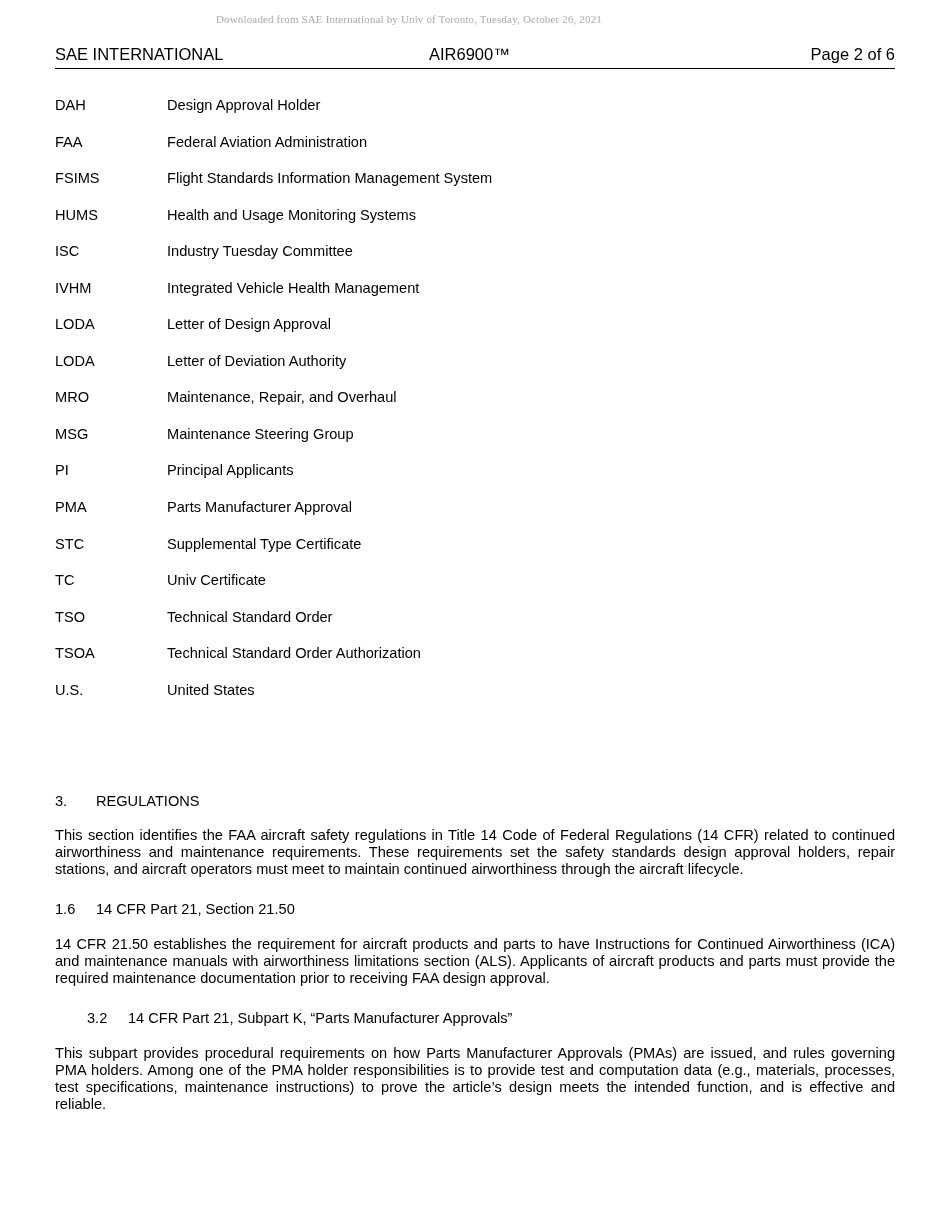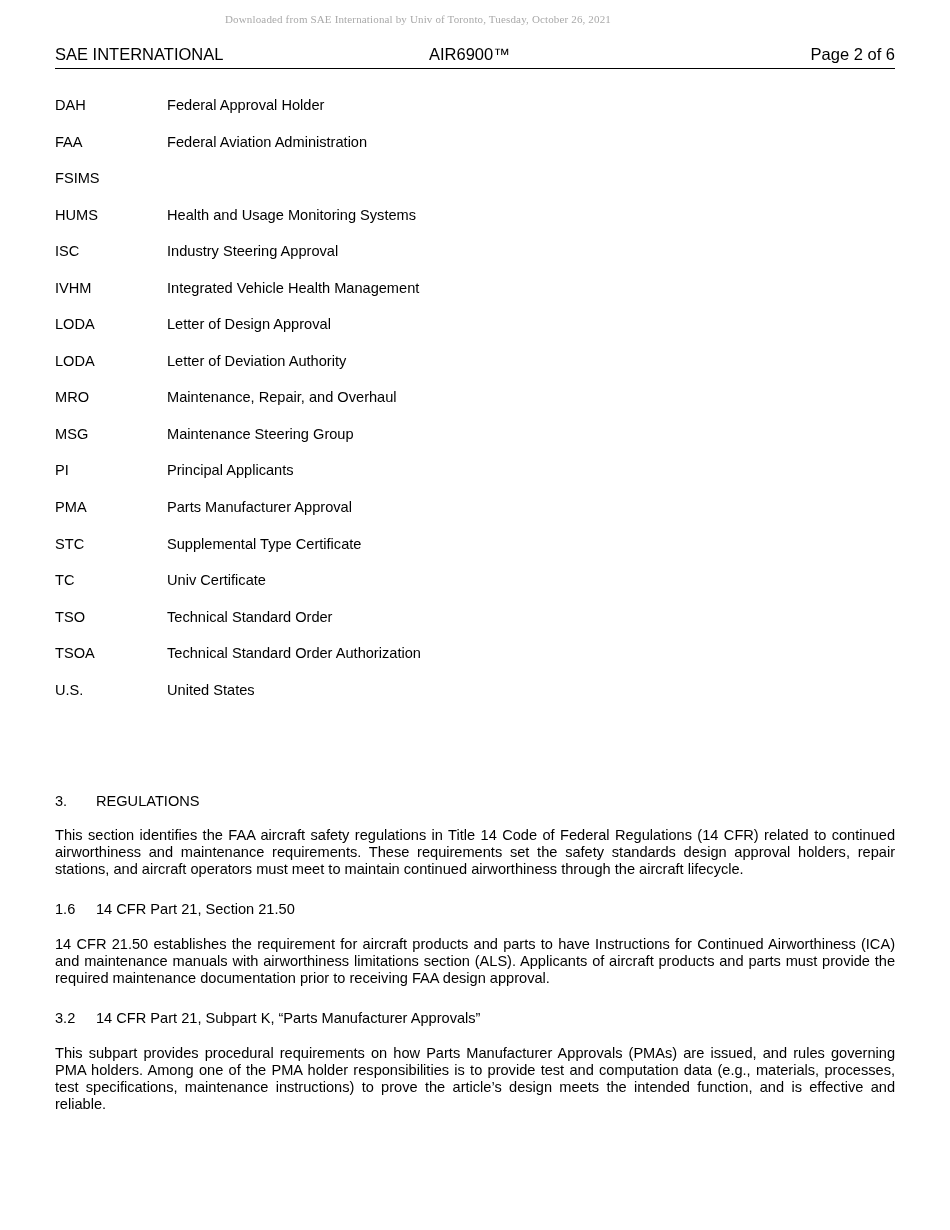--- a/index.html
+++ b/index.html
@@ -21,21 +21,21 @@
     left: 0;
     top: 0;
     width: 950px;
     height: 1230px;
     background: #ffffff;
   }
 
   
   .watermark {
     position: absolute;
-    left: 16px;
+    left: 7px;
     top: 13px;
     width: 804px;
     text-align: center;
     font-family: "Liberation Serif", serif;
     font-size: 11px;
     color: #a9a9a9;
     letter-spacing: 0.15px;
     white-space: nowrap;
   }
 
@@ -116,56 +116,57 @@
     text-align: justify;
     text-justify: inter-word;
   }
   .body-par.last-left > :last-child { text-align: left; }
 
   
   #heading-regulations { top: 792px; }
   #par-regulations     { top: 827px; }
   #heading-3-1         { top: 900px; }
   #par-3-1             { top: 936px; }
-  #heading-3-2         { top: 1009px; }
+  #heading-3-2         { top: 1009px; margin-left: 32px; }
   #par-3-2             { top: 1045px; }
 </style>
 </head>
 <body>
 
 <div class="page">
 
   <div class="watermark">Downloaded from SAE International by Univ of Toronto, Tuesday, October 26, 2021</div>
 
   <div class="doc-header">
     <div class="hdr-left">SAE INTERNATIONAL</div>
     <div class="hdr-center">AIR6900™</div>
     <div class="hdr-right">Page 2 of 6</div>
   </div>
   <div class="hdr-rule"></div>
 
   <div class="acronyms" id="acronym-list">
       <div class="acronym-row">
         <span class="term">DAH</span>
-        <span class="definition">Federal Approval Holder</span>
+        <span class="definition">Design Approval Holder</span>
       </div>
       <div class="acronym-row">
         <span class="term">FAA</span>
         <span class="definition">Federal Aviation Administration</span>
       </div>
       <div class="acronym-row">
         <span class="term">FSIMS</span>
+        <span class="definition">Flight Standards Information Management System</span>
       </div>
       <div class="acronym-row">
         <span class="term">HUMS</span>
         <span class="definition">Health and Usage Monitoring Systems</span>
       </div>
       <div class="acronym-row">
         <span class="term">ISC</span>
-        <span class="definition">Industry Steering Approval</span>
+        <span class="definition">Industry Tuesday Committee</span>
       </div>
       <div class="acronym-row">
         <span class="term">IVHM</span>
         <span class="definition">Integrated Vehicle Health Management</span>
       </div>
       <div class="acronym-row">
         <span class="term">LODA</span>
         <span class="definition">Letter of Design Approval</span>
       </div>
       <div class="acronym-row">

